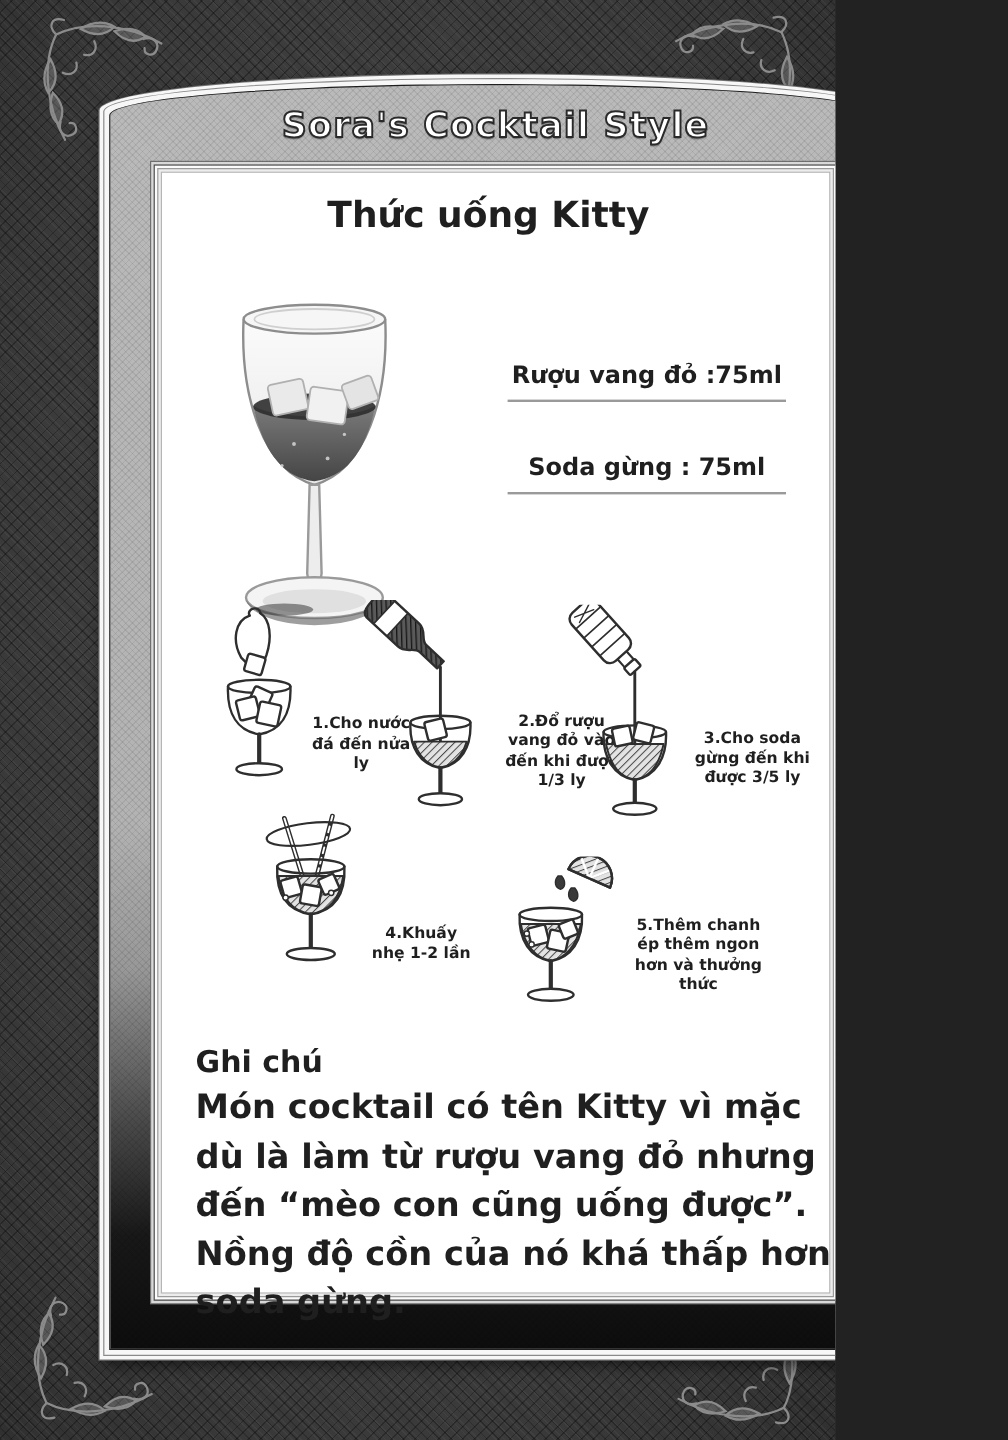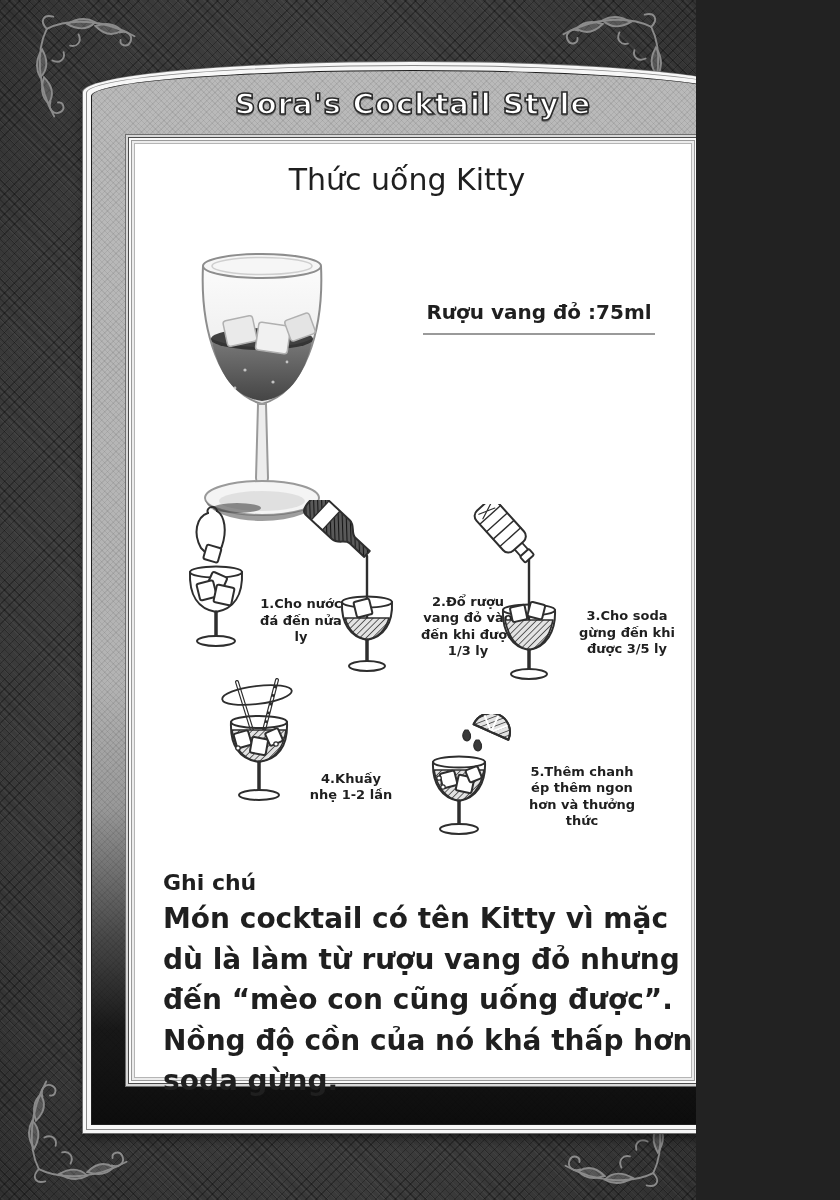--- a/index.html
+++ b/index.html
@@ -47,40 +47,40 @@
     position:absolute;left:36px;right:36px;top:66px;bottom:40px;
     background:#ececec;border:1px solid #4a4a4a;
     box-shadow:0 0 0 2px #d8d8d8, 0 0 0 3px #6f6f6f, inset 0 0 0 2px #fbfbfb, inset 0 0 0 3px #9a9a9a;
   }
   .card{
     position:absolute;inset:5px;background:#ffffff;border:1px solid #b5b5b5;
     color:#1f1f1f;
   }
   .card-title{
     position:absolute;top:18px;left:0;right:12px;text-align:center;
-    font-size:30px;font-weight:normal;letter-spacing:0px;
+    font-size:30px;font-weight:bold;letter-spacing:0px;
   }
   .main-glass{position:absolute;left:40px;top:96px;}
   .ingredients{position:absolute;left:288px;top:156px;width:232px;}
   .ingredient{
     text-align:center;font-size:20px;font-weight:bold;
     padding-bottom:9px;margin-bottom:42px;border-bottom:2px solid #9a9a9a;
   }
   .step{position:absolute;display:flex;align-items:flex-end;}
   .step-caption{
     font-size:13px;font-weight:bold;text-align:center;line-height:1.28;
     margin-left:4px;
   }
   .step-1{left:46px;top:362px;}   .step-1 .step-caption{width:92px;margin-bottom:22px;}
   .step-2{left:152px;top:356px;}  .step-2 .step-caption{width:104px;margin-bottom:16px;}
   .step-3{left:320px;top:360px;}  .step-3 .step-caption{width:96px;margin-bottom:26px;}
   .step-4{left:80px;top:534px;}   .step-4 .step-caption{width:88px;text-align:center;}
   .step-5{left:286px;top:570px;}  .step-5 .step-caption{width:124px;margin-bottom:10px;}
   .note{position:absolute;left:28px;top:726px;width:538px;}
-  .note-heading{font-size:22px;font-weight:bold;margin-bottom:4px;}
+  .note-heading{font-size:25px;font-weight:bold;margin-bottom:4px;}
   .note-body{font-size:28px;font-weight:bold;line-height:1.45;}
   svg .ln{stroke:#2e2e2e;stroke-width:2;fill:none;stroke-linecap:round;stroke-linejoin:round;}
 </style>
 </head>
 <body>
 
 <svg width="0" height="0" style="position:absolute" aria-hidden="true">
   <defs>
     <pattern id="hatch" width="4.5" height="4.5" patternUnits="userSpaceOnUse" patternTransform="rotate(45)">
       <rect width="4.5" height="4.5" fill="#e3e3e3"></rect>
@@ -158,20 +158,21 @@
             <ellipse cx="87" cy="26" rx="50" ry="8.5" fill="none" stroke="#cfcfcf" stroke-width="1.5"></ellipse>
             <path d="M83,164 L81,238 C81,247 93,247 93,238 L91,164 Z" fill="#ededed" stroke="#9a9a9a" stroke-width="2"></path>
             <ellipse cx="87" cy="258" rx="57" ry="17" fill="#f4f4f4" stroke="#9a9a9a" stroke-width="2"></ellipse>
             <ellipse cx="87" cy="261" rx="43" ry="10" fill="#e0e0e0"></ellipse>
             <path d="M30,258 A57,17 0 0 0 144,258 A57,23 0 0 1 30,258 Z" fill="#6a6a6a" opacity="0.65"></path>
             <ellipse cx="62" cy="268" rx="24" ry="5" fill="#3c3c3c" opacity="0.55"></ellipse>
           </svg>
 
           <div class="ingredients">
             <div class="ingredient">Rượu vang đỏ :75ml</div>
+            <div class="ingredient">Soda gừng : 75ml</div>
           </div>
 
           <div class="step step-1">
             <svg width="70" height="162" viewBox="0 0 70 162">
               <g class="ln">
                 <path d="M27,7 c-3,-6 8,-9 9,-2"></path>
                 <path d="M27,7 C15,11 12,28 20,42 L31,53"></path>
                 <path d="M36,5 C44,10 46,25 41,40 L35,54"></path>
                 <rect x="24" y="40" width="15" height="15" rx="2" transform="rotate(16 31 47)" fill="#fff"></rect>
                 <ellipse cx="35" cy="66" rx="26" ry="5.5" fill="#fff"></ellipse>

